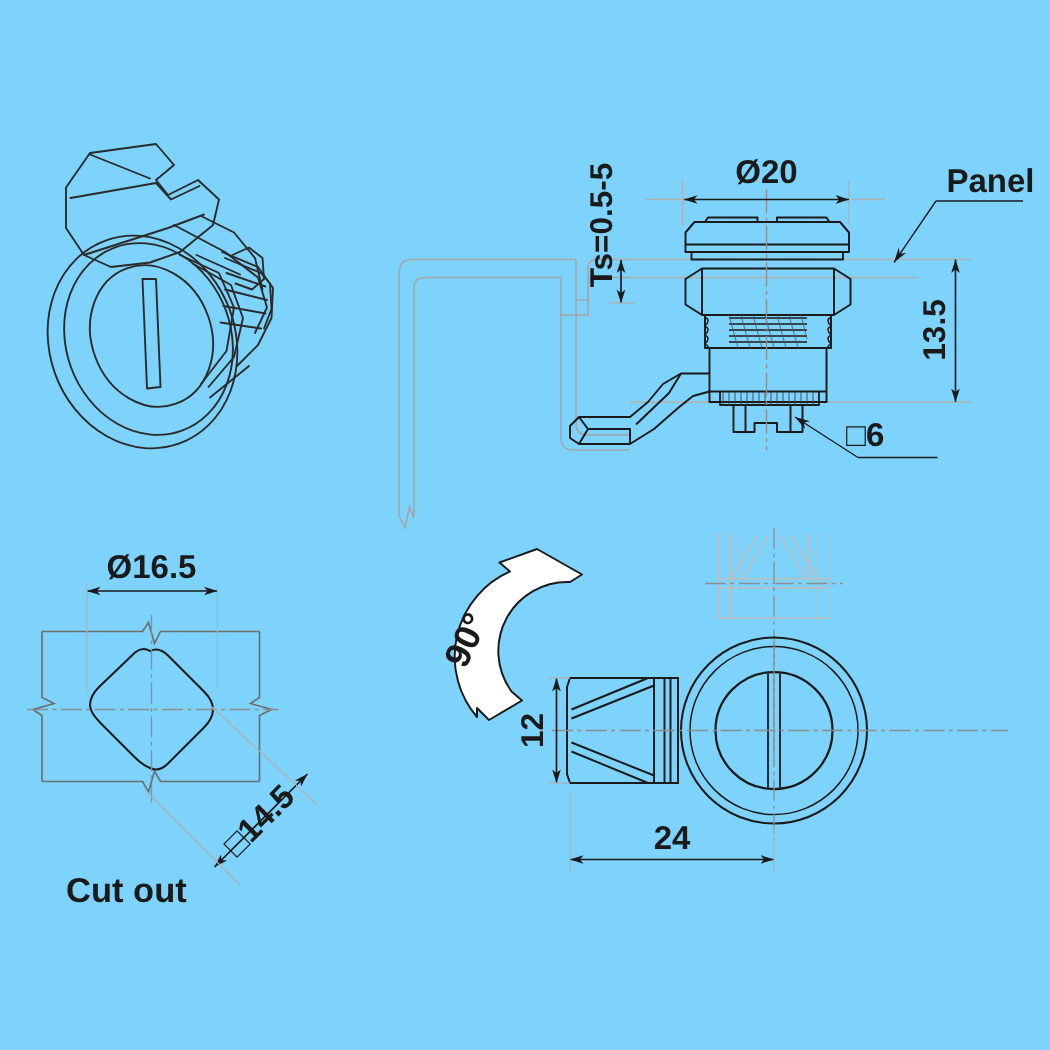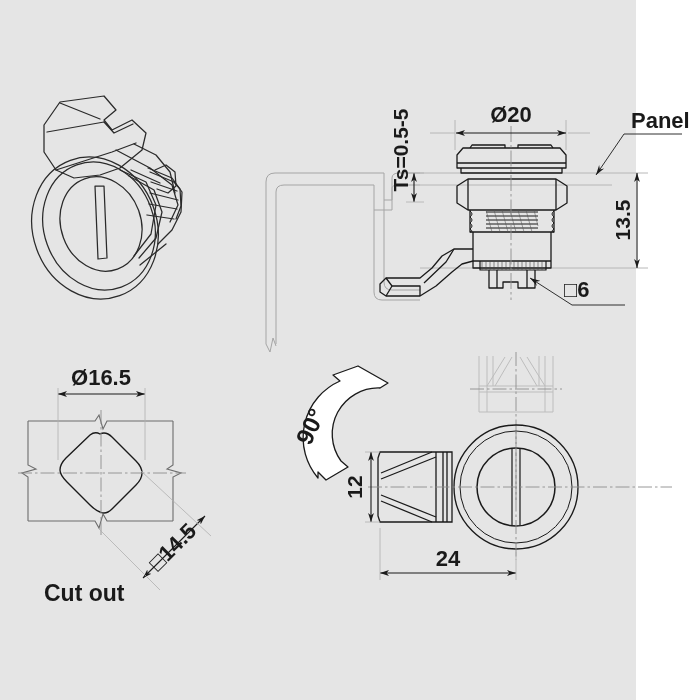--- a/index.html
+++ b/index.html
@@ -2,21 +2,21 @@
 <html><head>
 <meta charset="utf-8">
 <title>Cam Lock Technical Drawing</title>
 <style>
   html,body{margin:0;padding:0;background:#ffffff;}
   body{
     width:700px;height:700px;overflow:hidden;
     font-family:"Liberation Sans","DejaVu Sans",sans-serif;
     color:#1a1a1a;
   }
-  #sheet{position:relative;width:636px;height:700px;background:#e5e5e5;}
+  #sheet{position:relative;width:700px;height:700px;background:#7dd3fc;}
   svg{display:block;}
   .lbl{
     font-family:"Liberation Sans","DejaVu Sans",sans-serif;
     font-weight:bold;
     fill:#1a1a1a;
   }
 </style>
 </head>
 <body>
 

